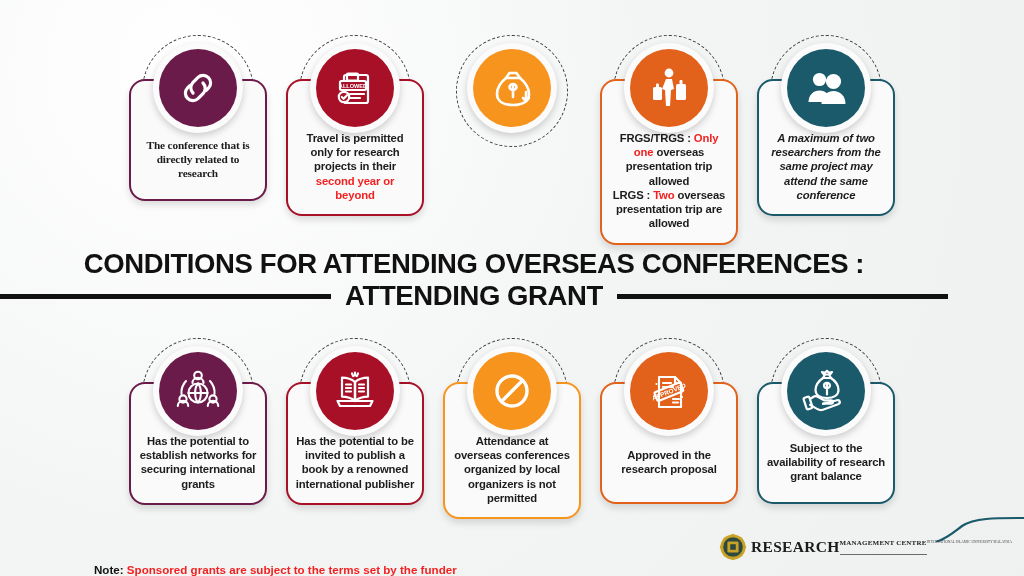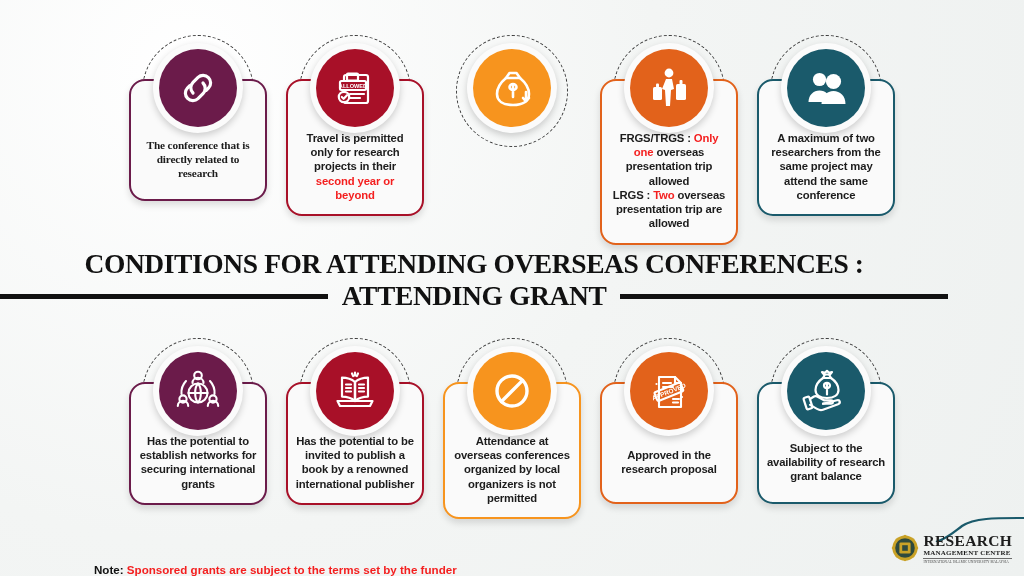--- a/index.html
+++ b/index.html
@@ -113,21 +113,20 @@
   }
   .box-text .hl { color: #f41f1f; }
 
   
   #title-block {
     position: absolute;
     top: 248px;
     left: 0;
     width: 948px;
     text-align: center;
-    font-family: Liberation Serif, serif;
   }
   #title-line1 {
     font-size: 27.5px;
     font-weight: 900;
     letter-spacing: -0.4px;
     color: #111;
     line-height: 1.13;
     white-space: nowrap;
   }
   #title-row2 {
@@ -166,21 +165,21 @@
   
   #logo {
     position: absolute;
     right: 12px;
     top: 533px;
     display: flex;
     align-items: center;
     gap: 4px;
   }
   #logo-mark { width: 28px; height: 28px; flex: 0 0 auto; }
-  #logo-text { display: flex; flex-direction: column; line-height: 1; }
+  #logo-text { display: flex; line-height: 1; }
   #logo-title {
     font-family: "Liberation Serif", serif;
     font-size: 15.5px;
     font-weight: 700;
     letter-spacing: 0.3px;
     color: #1c1c1c;
   }
   #logo-sub {
     font-family: "Liberation Serif", serif;
     font-size: 7px;
@@ -304,21 +303,21 @@
                 <g fill="#fff">
       <circle cx="17.5" cy="15.5" r="6.6"></circle>
       <path d="M6.5 38 c0-7 5-11.5 11-11.5 s11 4.5 11 11.5 z"></path>
       <circle cx="31.5" cy="17.5" r="7.6"></circle>
       <path d="M19.5 40 c0-8 5.5-13 12-13 s12 5 12 13 z"></path>
     </g>
               </svg>
             </div>
           </div>
         </div>
-        <div class="box" style="border-color: rgb(26, 90, 107);">
+        <div class="box" style="border-color: rgb(26, 90, 107); font-style: italic;">
           <div class="box-text"><span>A maximum of two researchers from the same project may attend the same conference</span></div>
         </div>
       </div>
     </div>
 
   <div id="title-block">
     <div id="title-line1">CONDITIONS FOR ATTENDING OVERSEAS CONFERENCES :</div>
     <div id="title-row2">
       <div class="rule"></div>
       <div id="title-line2">ATTENDING GRANT</div>

